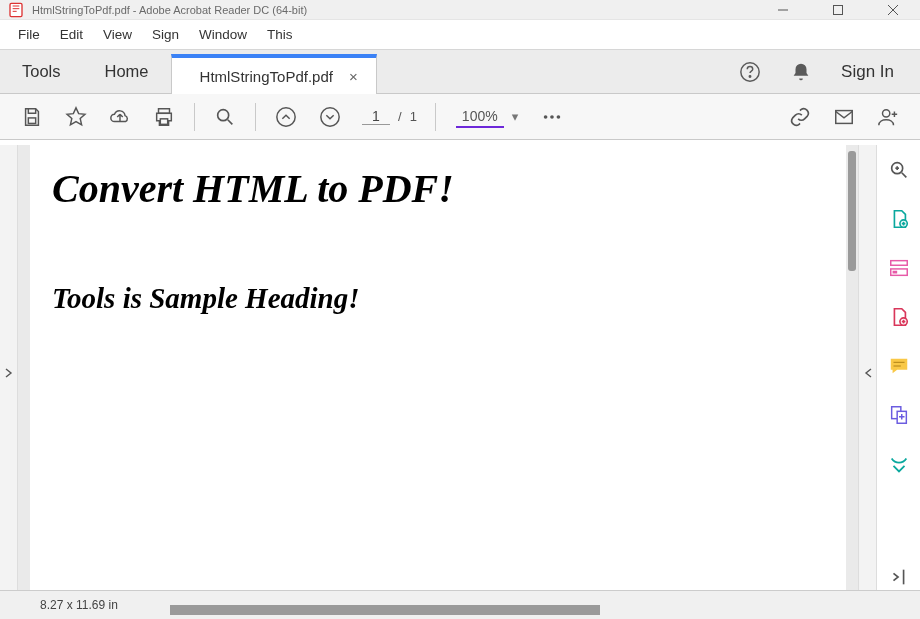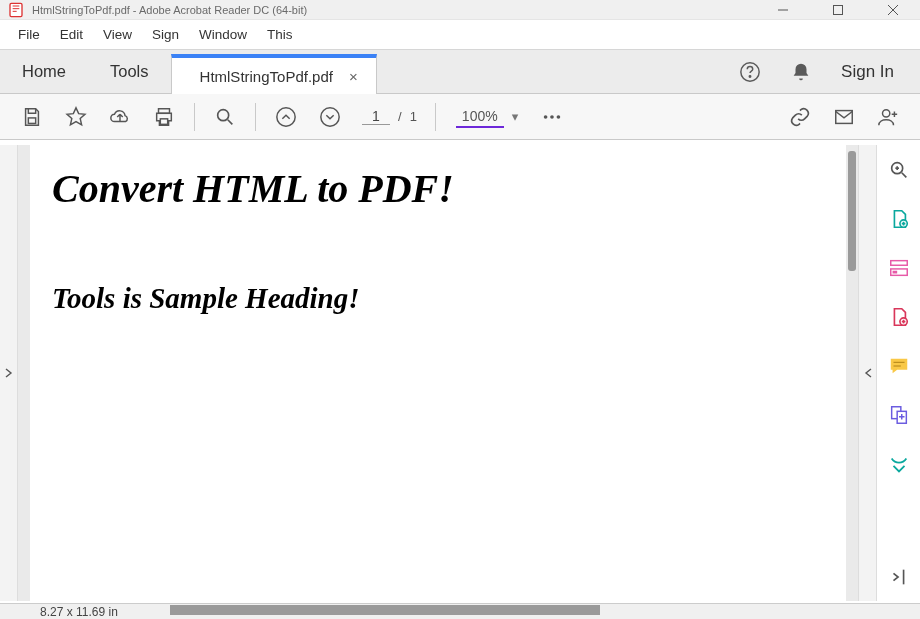--- a/index.html
+++ b/index.html
@@ -212,21 +212,21 @@
     padding-top: 14px;
     gap: 24px;
   }
   .right-tools .rt svg { width: 22px; height: 22px; }
   .right-tools .rt { cursor: default; }
 
   
   .statusbar {
     position:absolute;
     left:0; right:0; bottom:0;
-    height: 16px;
+    height: 29px;
     background: #f0f0f0;
     border-top: 1px solid #ccc;
     display:flex;
     align-items:center;
     font-size: 12px;
     color: #444;
     padding-left: 40px;
   }
   .hscroll-track {
     position:absolute;
@@ -273,22 +273,22 @@
 <div class="menubar">
   <span class="menuitem">File</span>
   <span class="menuitem">Edit</span>
   <span class="menuitem">View</span>
   <span class="menuitem">Sign</span>
   <span class="menuitem">Window</span>
   <span class="menuitem">This</span>
 </div>
 
 <div class="tabrow">
+  <div class="maintab">Tools</div>
   <div class="maintab">Home</div>
-  <div class="maintab">Tools</div>
   <div class="doc-tab">
     <span>HtmlStringToPdf.pdf</span>
     <span class="close-x">×</span>
   </div>
   <div class="spacer"></div>
   <div class="right">
     <div class="icon-btn">
       <svg viewBox="0 0 24 24" fill="none" stroke="currentColor" stroke-width="1.6">
           <circle cx="12" cy="12" r="10"></circle>
           <path d="M9 9c0-1.7 1.3-3 3-3s3 1.3 3 3c0 2-3 2-3 4"></path>

